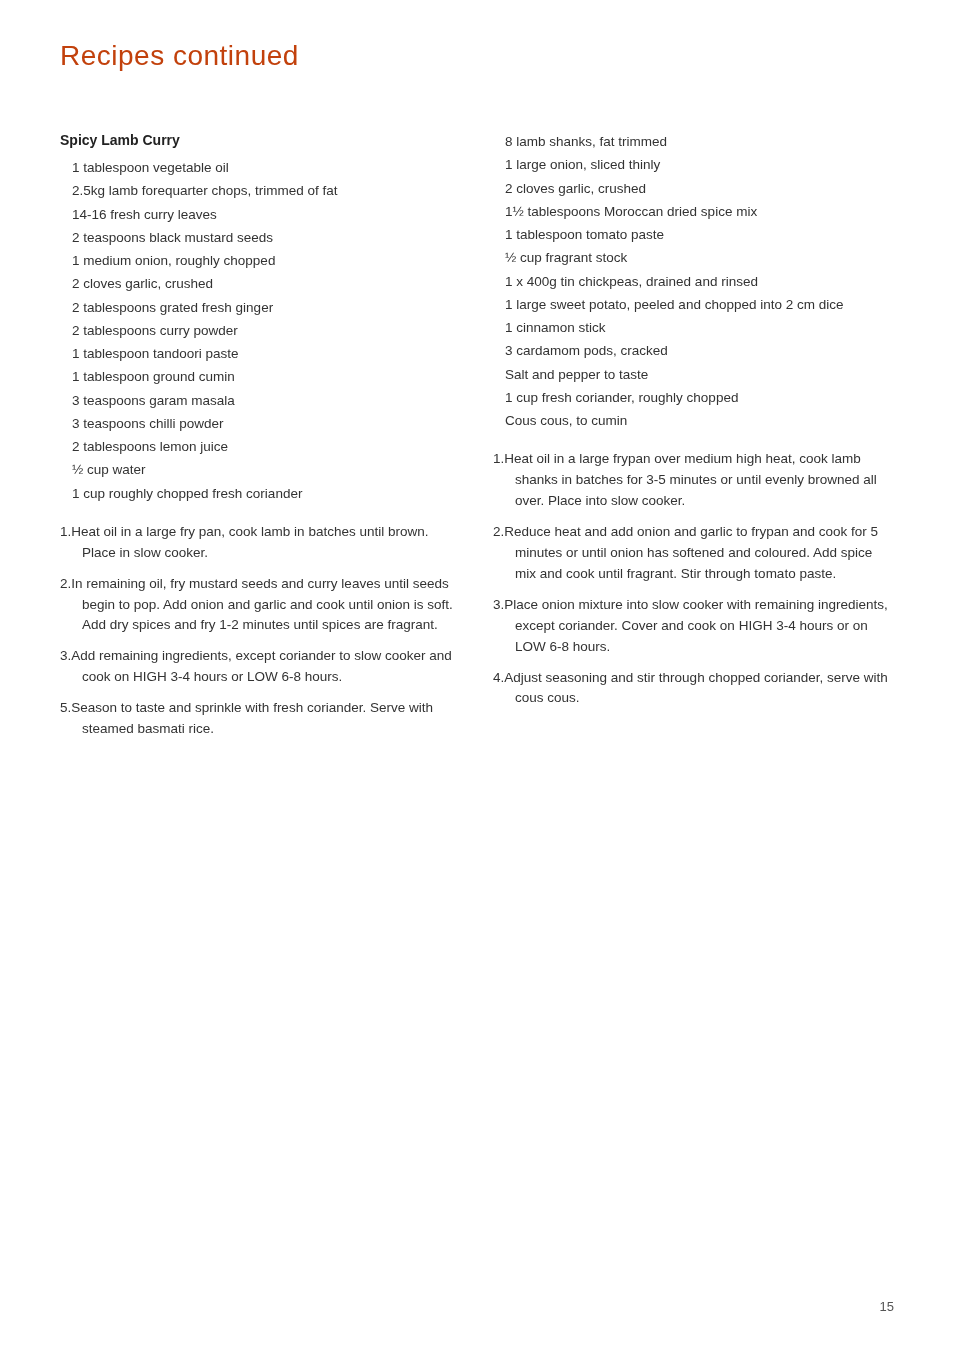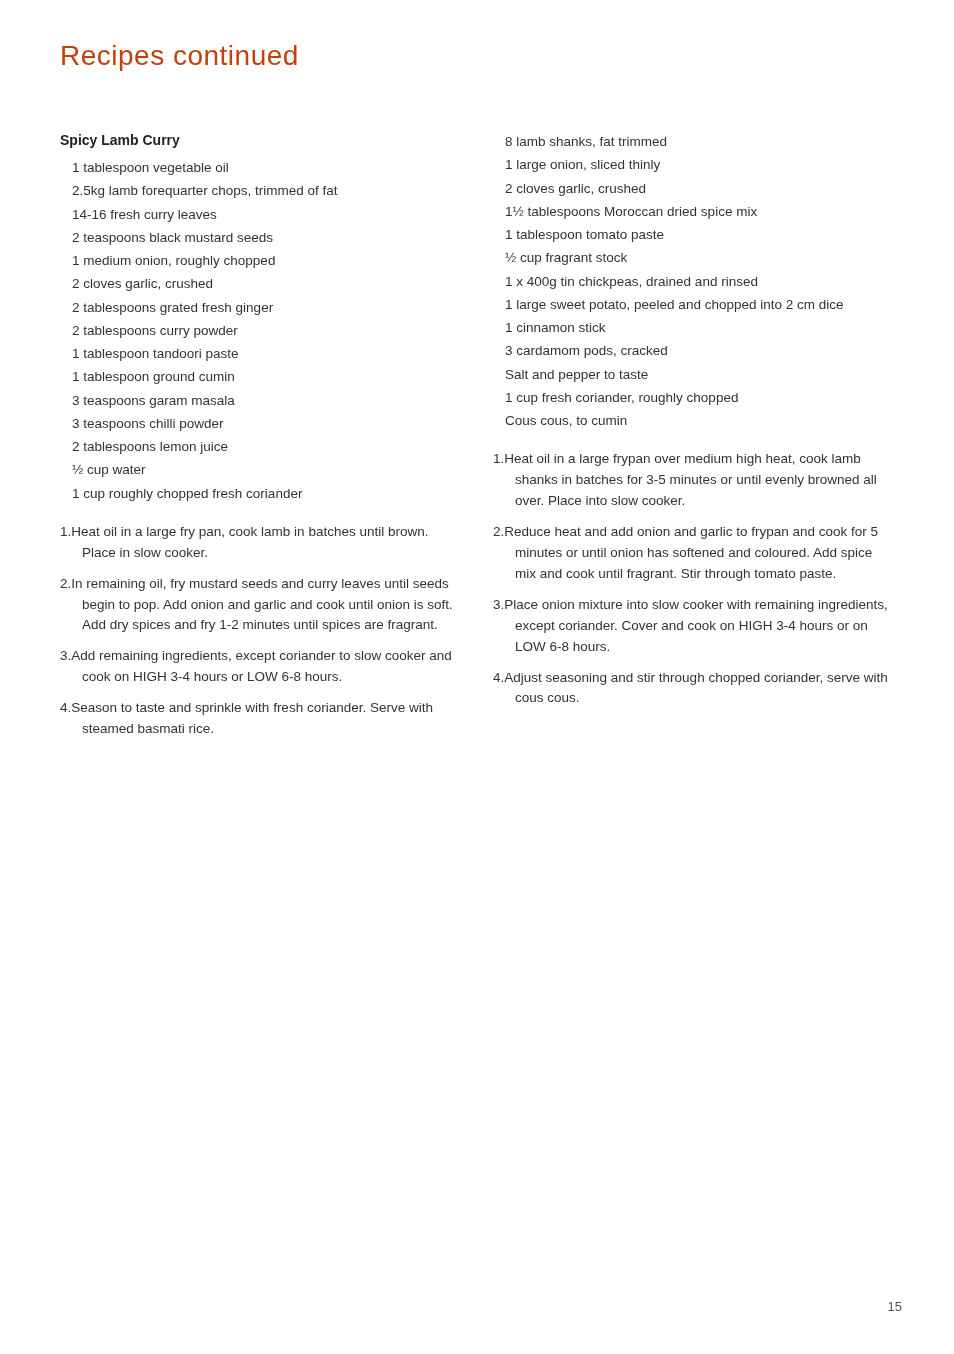--- a/index.html
+++ b/index.html
@@ -65,21 +65,21 @@
       line-height: 1.55;
       font-size: 13.5px;
       color: #333333;
       padding-left: 22px;
       text-indent: -22px;
     }
 
     .page-number {
       position: fixed;
       bottom: 40px;
-      right: 52px;
+      right: 60px;
       font-size: 13px;
       color: #555555;
     }
   </style>
 </head>
 <body>
 
 <h1 class="page-title">Recipes continued</h1>
 
 <div class="content-area">
@@ -102,21 +102,21 @@
         <li>3 teaspoons chilli powder</li>
         <li>2 tablespoons lemon juice</li>
         <li>½ cup water</li>
         <li>1 cup roughly chopped fresh coriander</li>
       </ul>
 
     <ol class="method-list">
     <li>1.Heat oil in a large fry pan, cook lamb in batches until brown. Place in slow cooker.</li>
         <li>2.In remaining oil, fry mustard seeds and curry leaves until seeds begin to pop. Add onion and garlic and cook until onion is soft. Add dry spices and fry 1-2 minutes until spices are fragrant.</li>
         <li>3.Add remaining ingredients, except coriander to slow cooker and cook on HIGH 3-4 hours or LOW 6-8 hours.</li>
-        <li>4.Season to taste and sprinkle with fresh coriander. Serve with steamed basmati rice.</li>
+        <li>5.Season to taste and sprinkle with fresh coriander. Serve with steamed basmati rice.</li>
       </ol>
   </div>
 
   <div class="column">
 
     <ul class="ingredient-list">
         <li>8 lamb shanks, fat trimmed</li>
         <li>1 large onion, sliced thinly</li>
         <li>2 cloves garlic, crushed</li>
         <li>1½ tablespoons Moroccan dried spice mix</li>

